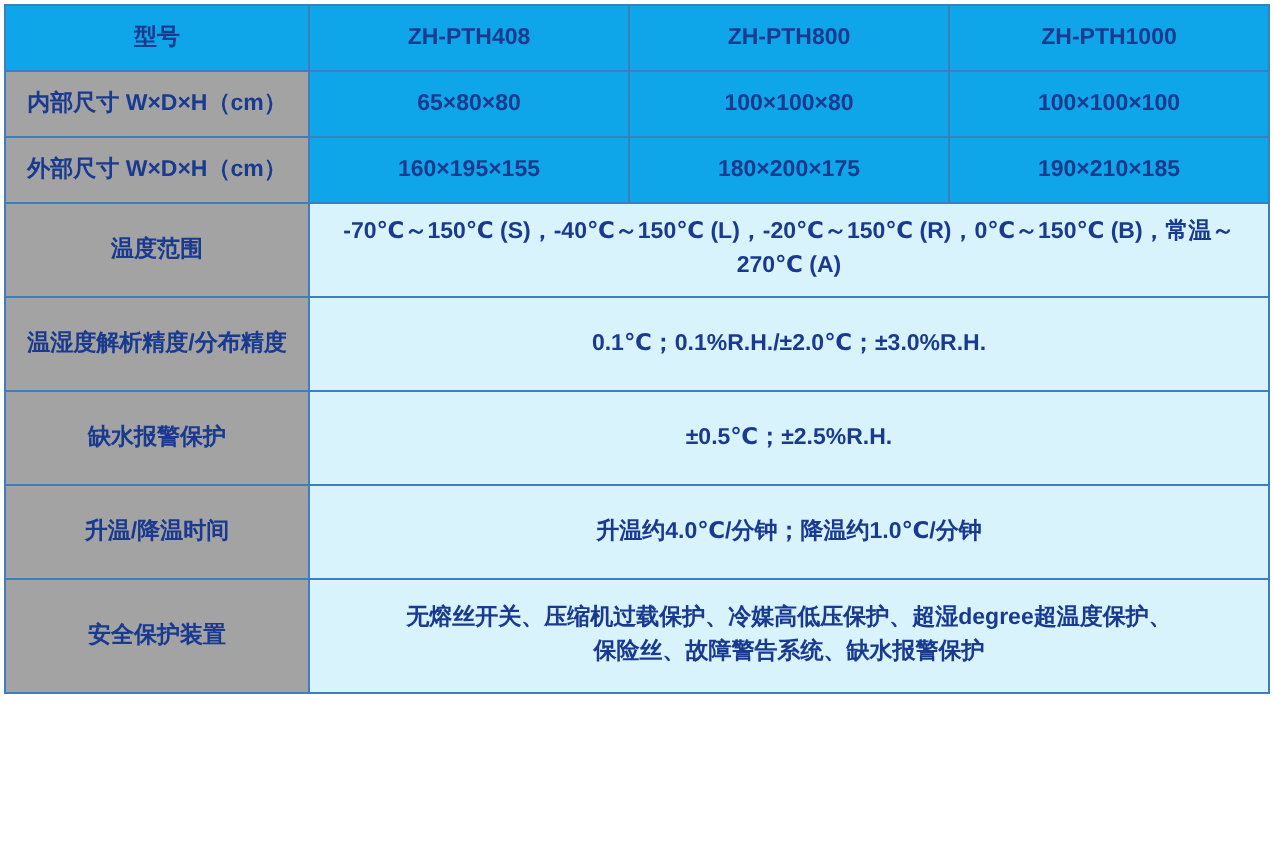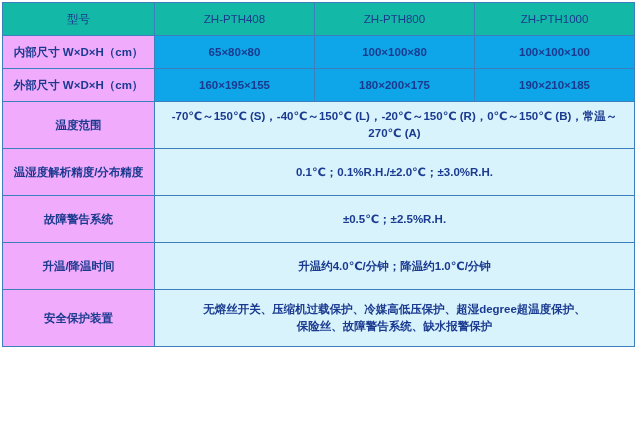--- a/index.html
+++ b/index.html
@@ -25,28 +25,28 @@
   table.spec td, table.spec th {
     border: 1px solid #3b7fbf;
     color: #1a3a8f;
     text-align: center;
     vertical-align: middle;
     font-size: 11.5px;
     line-height: 1.45;
     padding: 4px 3px;
   }
   .hdr td {
-    background: #14b8a6;
-    font-weight: normal;
+    background: #0ea5e9;
+    font-weight: bold;
     color: #10307e;
     font-size: 12px;
     height: 22px;
   }
   .labelcell {
-    background: #f0abfc;
+    background: #a3a3a3;
     font-weight: bold;
     color: #123a8c;
     font-size: 12px;
   }
   .valcell {
     background: #0ea5e9;
     font-weight: bold;
     color: #16459b;
   }
   .wide {
@@ -95,21 +95,21 @@
         </tr>
         <tr class="r-mid">
           <td class="labelcell">温度范围</td>
           <td class="wide multiline" colspan="3">-70℃～150℃ (S)，-40℃～150℃ (L)，-20℃～150℃ (R)，0℃～150℃ (B)，常温～270℃ (A)</td>
         </tr>
         <tr class="r-mid">
           <td class="labelcell">温湿度解析精度/分布精度</td>
           <td class="wide multiline" colspan="3">0.1℃；0.1%R.H./±2.0℃；±3.0%R.H.</td>
         </tr>
         <tr class="r-mid">
-          <td class="labelcell">故障警告系统</td>
+          <td class="labelcell">缺水报警保护</td>
           <td class="wide multiline" colspan="3">±0.5℃；±2.5%R.H.</td>
         </tr>
         <tr class="r-mid">
           <td class="labelcell">升温/降温时间</td>
           <td class="wide multiline" colspan="3">升温约4.0℃/分钟；降温约1.0℃/分钟</td>
         </tr>
         <tr class="r-tall">
           <td class="labelcell">安全保护装置</td>
           <td class="wide multiline" colspan="3">无熔丝开关、压缩机过载保护、冷媒高低压保护、超湿degree超温度保护、
 保险丝、故障警告系统、缺水报警保护</td>

